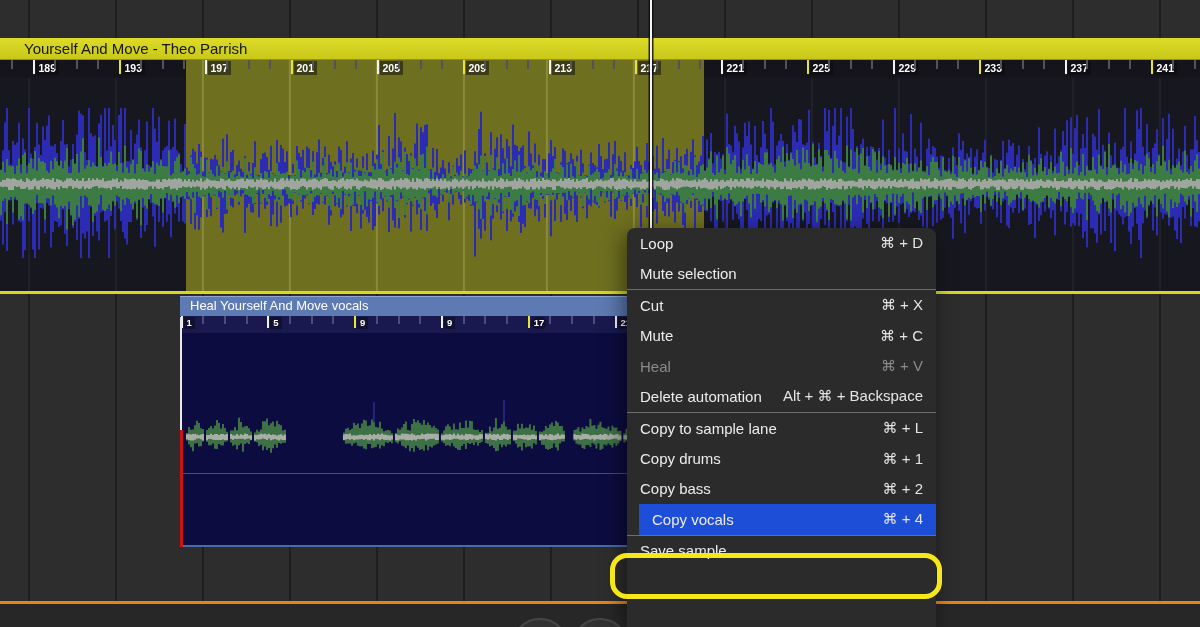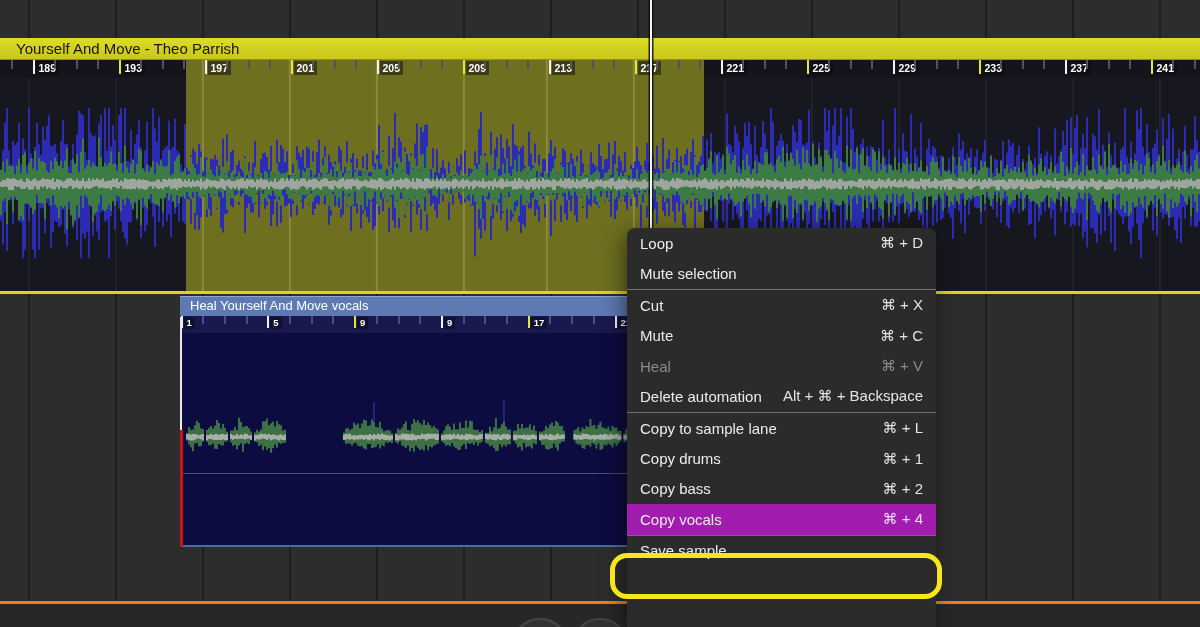--- a/index.html
+++ b/index.html
@@ -16,21 +16,21 @@
     background-position-x:28px;
   }
   #stripTop{top:0;height:38px;z-index:0;}
   #lowerArea{top:294px;height:333px;z-index:0;}
   #belowOrange{position:absolute;left:0;top:604px;width:1200px;height:23px;background:#272727;z-index:1;}
   
   #titleBar{
     position:absolute;left:0;top:38px;width:1200px;height:22px;z-index:2;
     background:linear-gradient(#dedc28,#c9c719);
     border-bottom:1px solid #96940e;box-sizing:border-box;
-    color:#16160a;font-size:15px;line-height:21px;padding-left:16px;
+    color:#16160a;font-size:15px;line-height:21px;padding-left:24px;
     white-space:nowrap;overflow:hidden;
   }
   #rulerBg{position:absolute;left:0;top:60px;width:1200px;height:18px;background:#14141a;z-index:0;}
   #waveArea{
     position:absolute;left:0;top:78px;width:1200px;height:213px;background:#17171f;z-index:0;
     background-image:repeating-linear-gradient(90deg,rgba(200,205,225,0.05) 0 2px,transparent 2px 87px);
     background-position-x:28px;
   }
   #selection{
     position:absolute;left:186px;top:60px;width:518px;height:231px;z-index:1;
@@ -71,21 +71,21 @@
   
   #menu{
     position:absolute;left:627px;top:228px;width:309px;height:399px;z-index:10;
     background:#2b2b2b;border-radius:8px 8px 0 0;overflow:hidden;
     box-shadow:-3px 6px 22px rgba(0,0,0,0.5);
     color:#ececec;font-size:15px;
   }
   .mrow{display:flex;justify-content:space-between;align-items:center;height:30.4px;padding:0 13px;cursor:default;}
   .mrow .ms{color:#e4e4e4;}
   .mrow.dis,.mrow.dis .ms{color:#8b8b8b;}
-  .mrow.hl{background:#a21caf;}
+  .mrow.hl{background:#1d4ed8;margin-left:12px;}
   .mdiv{height:1.3px;background:#6e6e6e;}
   
   #ring{
     position:absolute;left:610px;top:553px;width:332px;height:46px;z-index:11;
     border:5px solid #f6e71a;border-radius:17px;box-sizing:border-box;pointer-events:none;
   }
 </style>
 </head>
 <body>
 
@@ -204,21 +204,21 @@
         <div class="rlabel small" style="left: 177.1px;">9</div>
         <div class="tick" style="left: 195.8px; height: 8px; background: rgb(77, 77, 120);"></div>
         <div class="tick" style="left: 217.5px; height: 8px; background: rgb(77, 77, 120);"></div>
         <div class="tick" style="left: 239.2px; height: 8px; background: rgb(77, 77, 120);"></div>
         <div class="tick" style="left: 260.9px; height: 12px; background: rgb(242, 242, 242);"></div>
         <div class="rlabel small" style="left: 263.9px;">9</div>
         <div class="tick" style="left: 282.6px; height: 8px; background: rgb(77, 77, 120);"></div>
         <div class="tick" style="left: 304.3px; height: 8px; background: rgb(77, 77, 120);"></div>
         <div class="tick" style="left: 326px; height: 8px; background: rgb(77, 77, 120);"></div>
         <div class="tick" style="left: 347.7px; height: 12px; background: rgb(232, 228, 52);"></div>
-        <div class="rlabel small" style="left: 350.7px;">17</div>
+        <div class="rlabel small" style="left: 350.7px; border-radius: 6px;">17</div>
         <div class="tick" style="left: 369.4px; height: 8px; background: rgb(77, 77, 120);"></div>
         <div class="tick" style="left: 391.1px; height: 8px; background: rgb(77, 77, 120);"></div>
         <div class="tick" style="left: 412.8px; height: 8px; background: rgb(77, 77, 120);"></div>
         <div class="tick" style="left: 434.5px; height: 12px; background: rgb(242, 242, 242);"></div>
         <div class="rlabel small" style="left: 437.5px;">21</div>
         <div class="tick" style="left: 456.2px; height: 8px; background: rgb(77, 77, 120);"></div>
         <div class="tick" style="left: 477.9px; height: 8px; background: rgb(77, 77, 120);"></div>
         <div class="tick" style="left: 499.6px; height: 8px; background: rgb(77, 77, 120);"></div>
       </div>
     <div id="vocWave">

